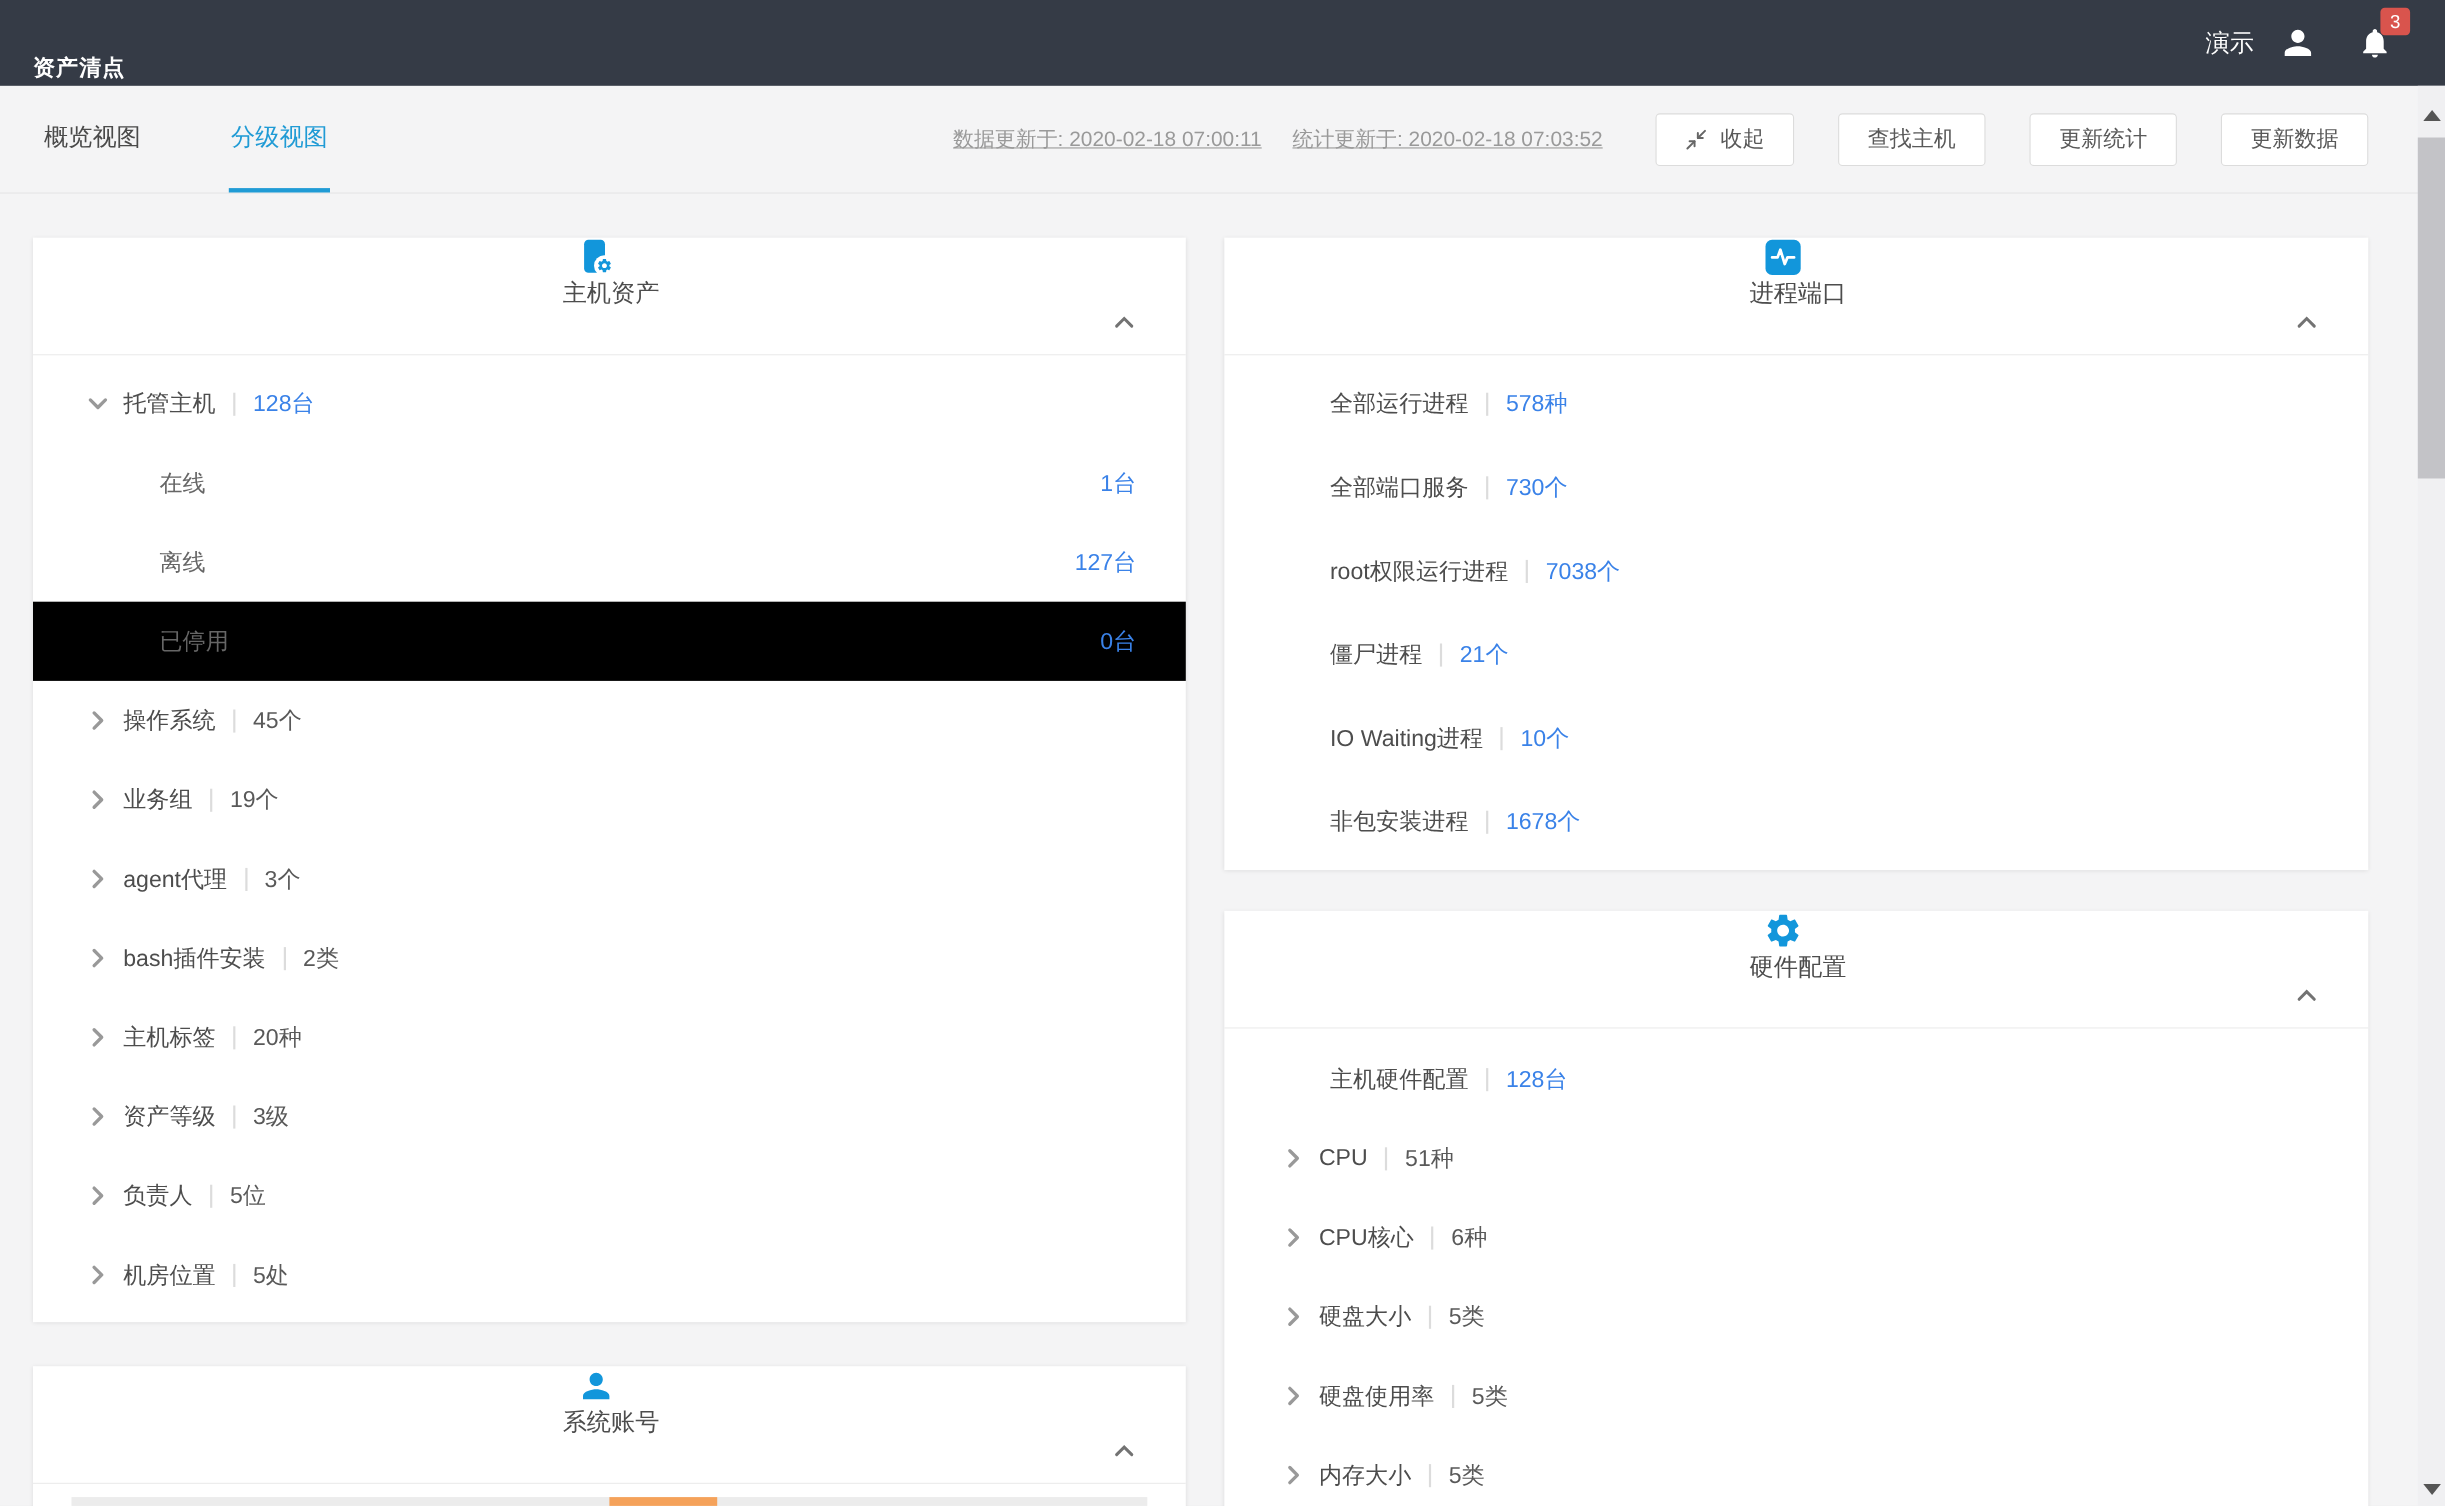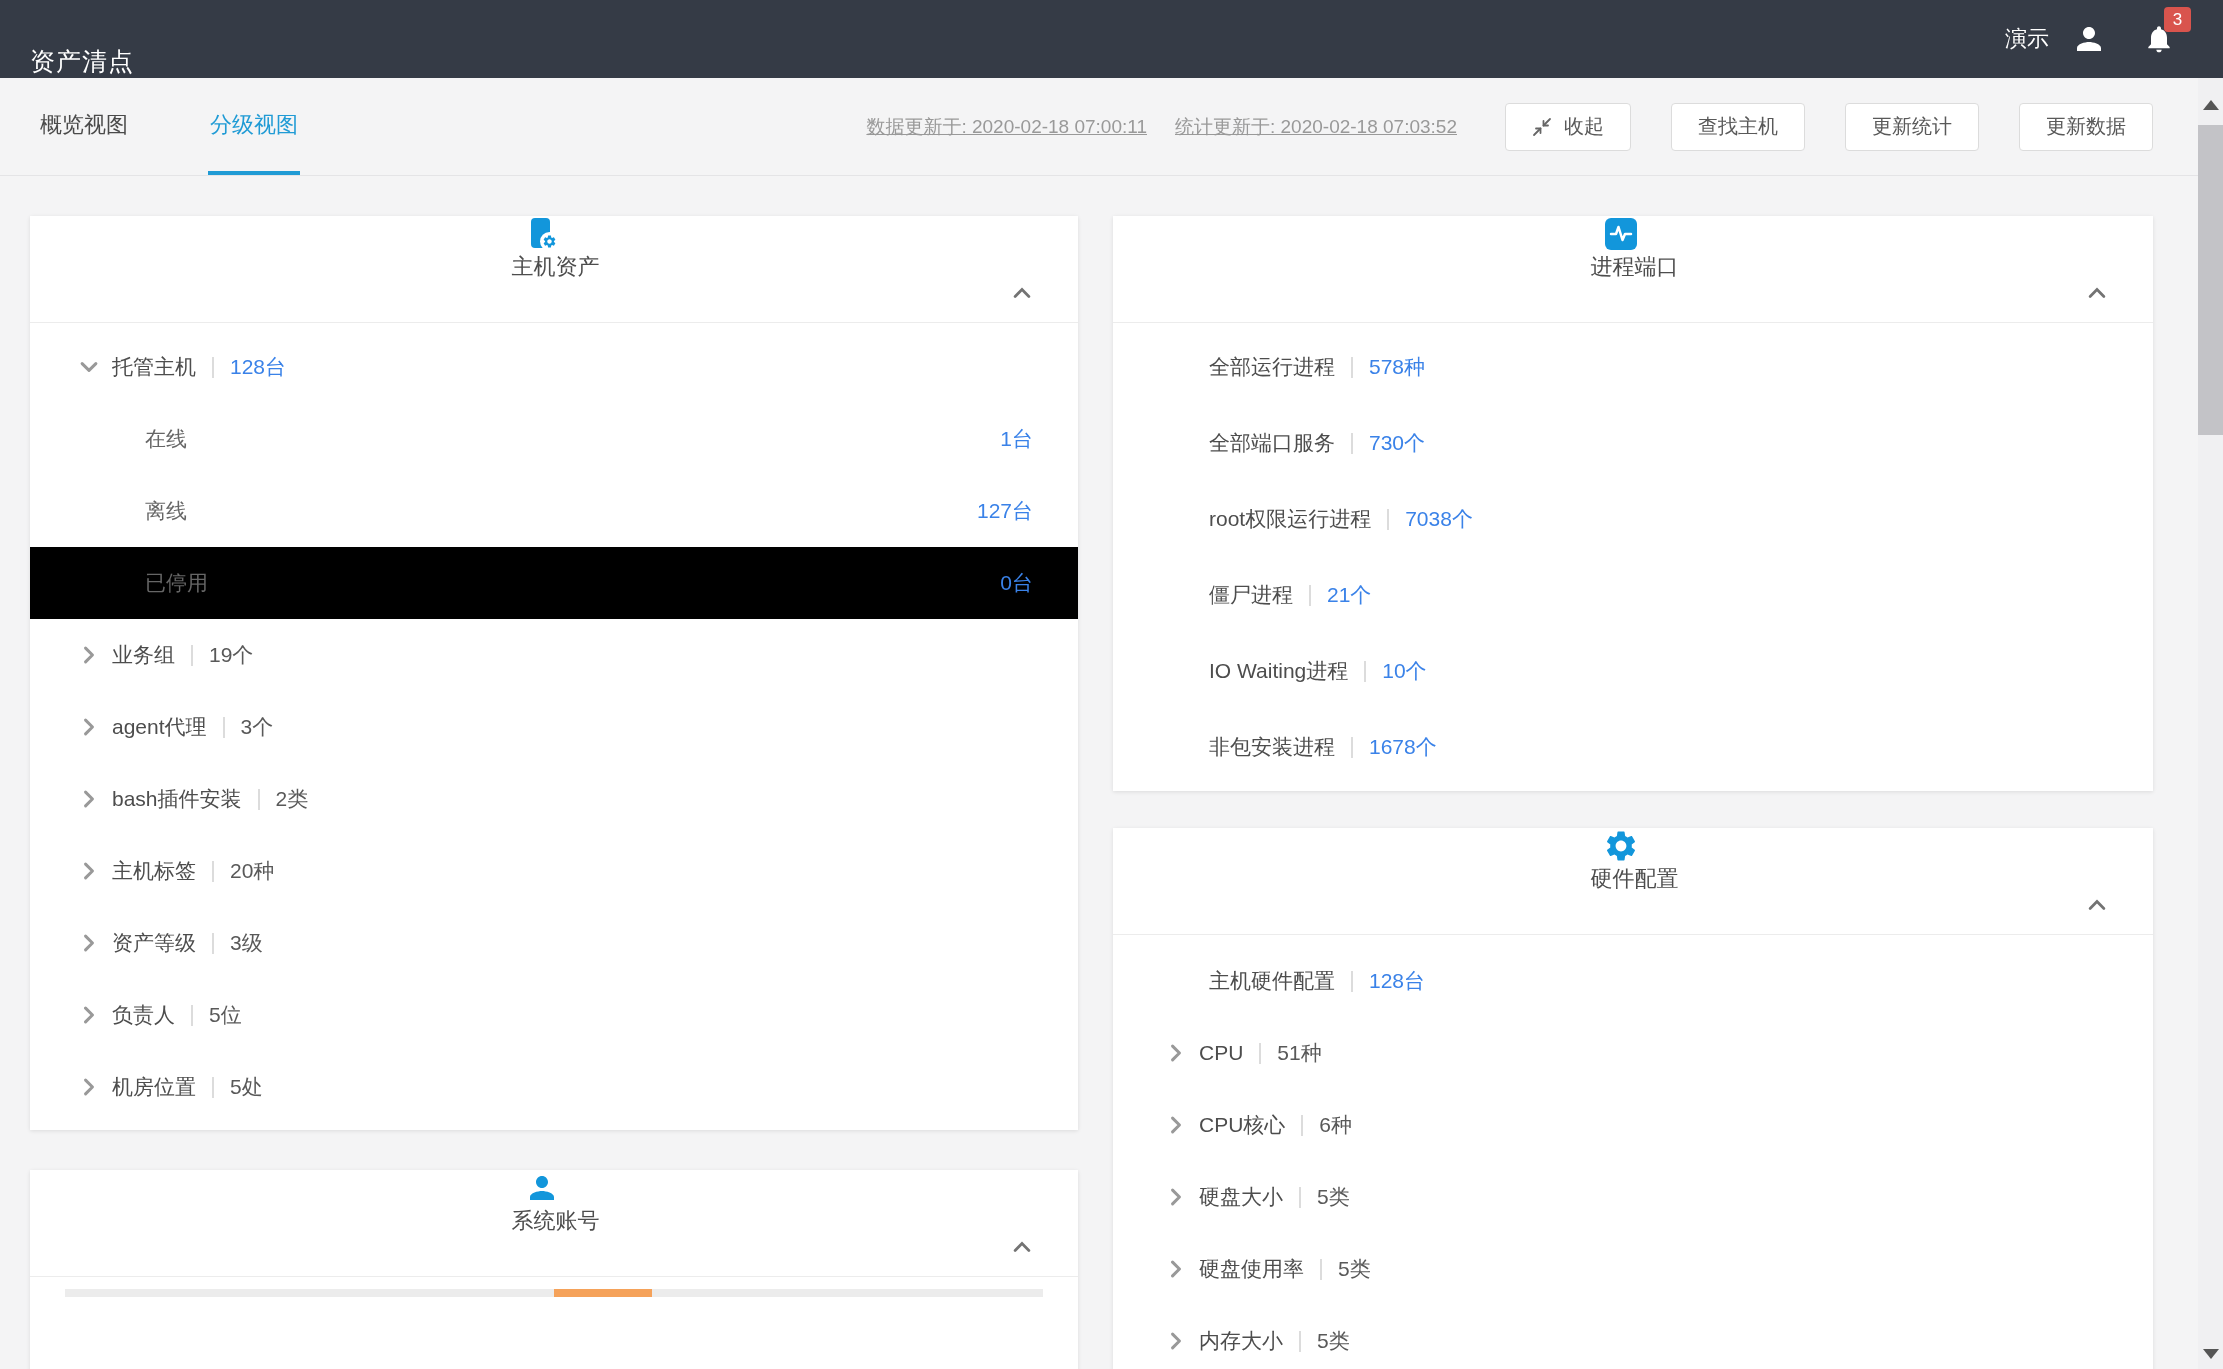--- a/index.html
+++ b/index.html
@@ -1,21 +1,21 @@
 <!DOCTYPE html>
 <html><head>
 <meta charset="utf-8">
 <style>
   * { margin:0; padding:0; box-sizing:border-box; }
   body { font-family:"Liberation Sans","DejaVu Sans",sans-serif; background:#ddd; }
   .screen { position:relative; width:2223px; height:1369px; background:#f4f4f5; overflow:hidden; }
 
   
   .topbar { height:78px; background:#353b46; display:flex; align-items:center; padding:0 48px 0 30px; }
-  .topbar-title { color:#fff; font-size:25px; font-weight:normal; letter-spacing:1px;margin-top:44px; }
+  .topbar-title { color:#fff; font-size:20px; font-weight:bold; letter-spacing:1px;margin-top:44px; }
   .topbar-right { margin-left:auto; display:flex; align-items:center; gap:22px; }
   .user-name { color:#fff; font-size:22px; }
   .icon-btn { display:flex; align-items:center; cursor:pointer; }
   .bell-wrap { position:relative; margin-left:14px; }
   .badge { position:absolute; top:-16px; right:-16px; min-width:27px; height:25px; padding:0 6px;
            background:#d9544d; border-radius:4px; color:#fff; font-size:17px; line-height:25px; text-align:center; }
 
   
   .toolbar { height:98px; display:flex; align-items:stretch; padding:0 70px 0 38px; border-bottom:1px solid #e4e4e6; }
   .tabs { display:flex; gap:78px; }
@@ -181,20 +181,30 @@
             <div class="row row-child highlight">
               <span class="label">已停用</span>
               <span class="count blue">0台</span>
             </div>
             <div class="row row-collapsed">
               <span class="chev">
                 <svg width="22" height="22" viewBox="0 0 16 16" fill="none" stroke="#999" stroke-width="2.2" stroke-linecap="round" stroke-linejoin="round">
                   <path d="M5.5 3 L10.5 8 L5.5 13"></path>
                 </svg>
               </span>
+              <span class="label">操作系统</span>
+              <span class="sep"></span>
+              <span class="count dark">45个</span>
+            </div>
+            <div class="row row-collapsed">
+              <span class="chev">
+                <svg width="22" height="22" viewBox="0 0 16 16" fill="none" stroke="#999" stroke-width="2.2" stroke-linecap="round" stroke-linejoin="round">
+                  <path d="M5.5 3 L10.5 8 L5.5 13"></path>
+                </svg>
+              </span>
               <span class="label">业务组</span>
               <span class="sep"></span>
               <span class="count dark">19个</span>
             </div>
             <div class="row row-collapsed">
               <span class="chev">
                 <svg width="22" height="22" viewBox="0 0 16 16" fill="none" stroke="#999" stroke-width="2.2" stroke-linecap="round" stroke-linejoin="round">
                   <path d="M5.5 3 L10.5 8 L5.5 13"></path>
                 </svg>
               </span>

